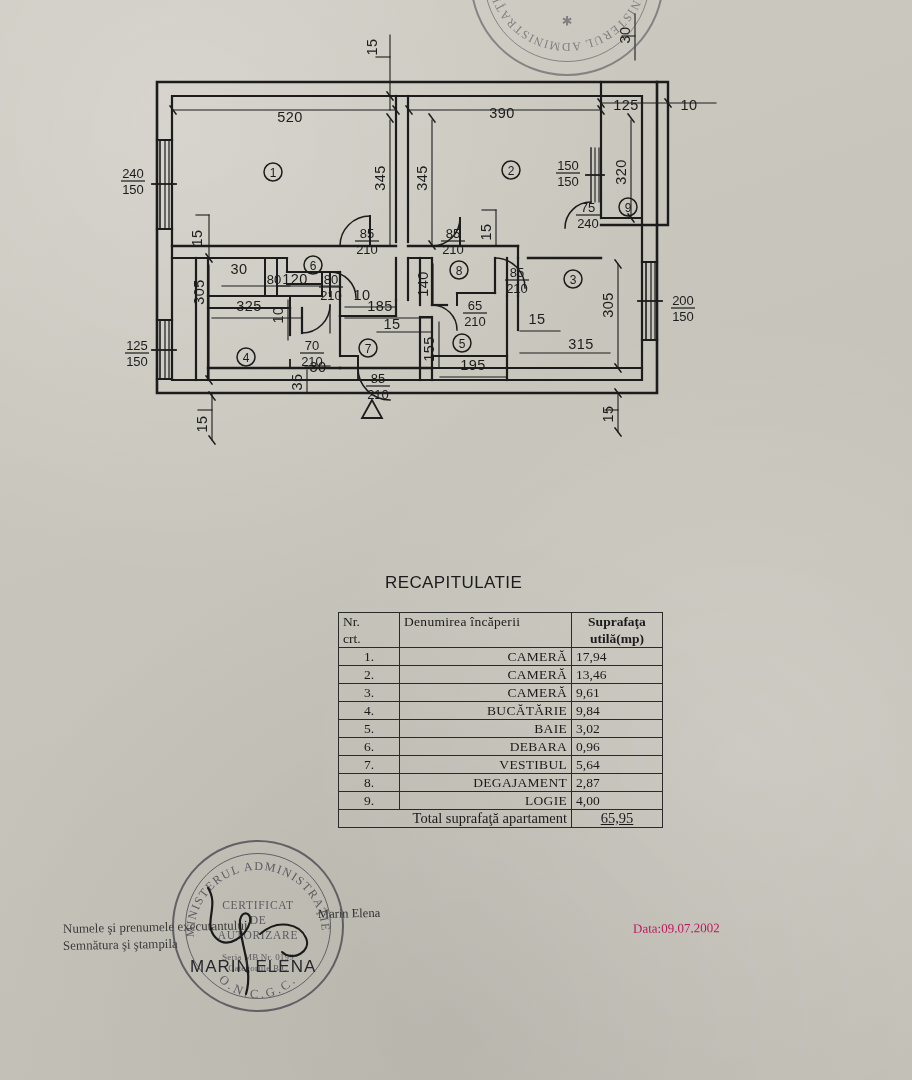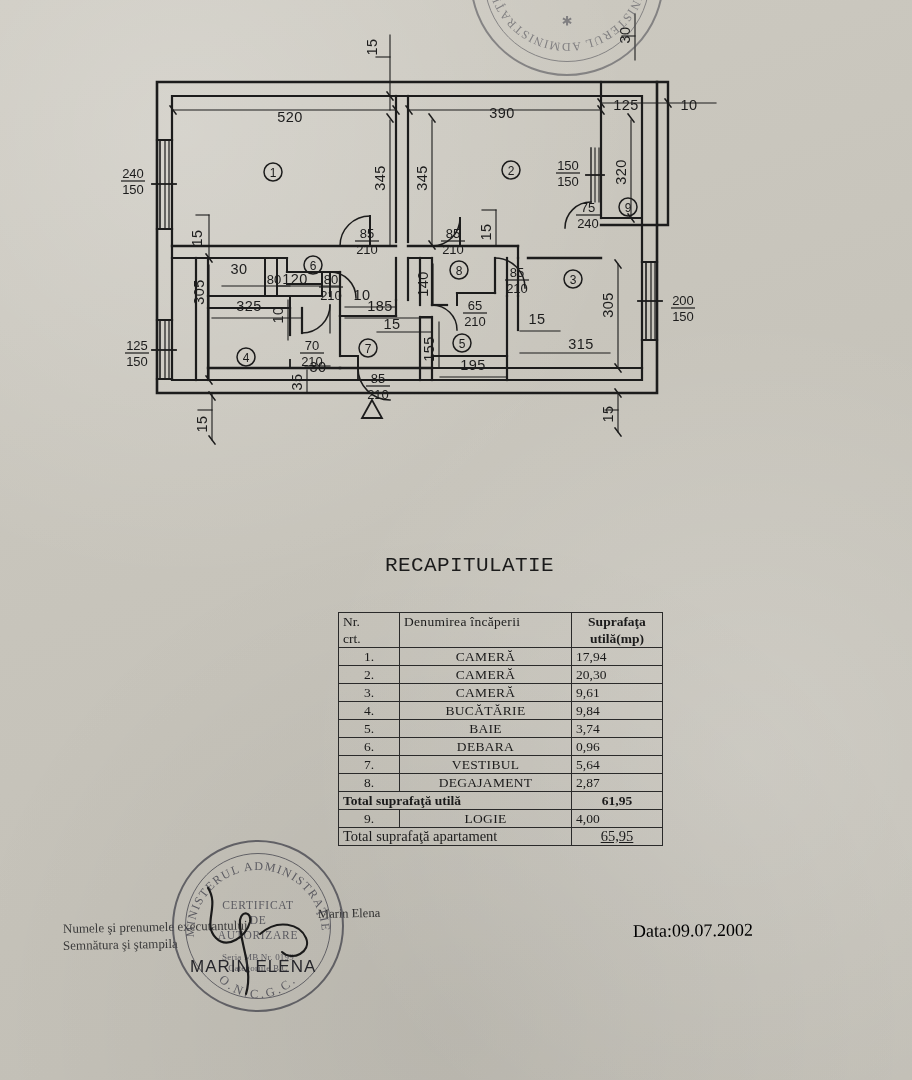--- a/index.html
+++ b/index.html
@@ -19,64 +19,64 @@
       radial-gradient(circle at 82% 70%, rgba(255,255,255,.16), rgba(255,255,255,0) 42%),
       radial-gradient(circle at 50% 95%, rgba(0,0,0,.06), rgba(0,0,0,0) 45%),
       linear-gradient(160deg,#cdcac1 0%,#c7c4bb 45%,#c2bfb6 100%);
     pointer-events:none;
   }
   .plan{position:absolute;left:0;top:0;width:912px;height:470px;}
   .plan svg{display:block;}
 
   
   .recap-title{
-    position:absolute;left:385px;top:554px;
-    font-size:21px;letter-spacing:.4px;
-    font-family:Liberation Mono, monospace;
+    position:absolute;left:385px;top:573px;
+    font-size:17px;letter-spacing:.4px;
+    font-family:Liberation Sans, sans-serif;
   }
   table.recap{
     position:absolute;left:338px;top:612px;
     border-collapse:collapse;
     background:transparent;
     font-size:13.5px;
     font-family:"Liberation Serif", serif;
   }
   table.recap td{
     border:1px solid #2a2a2a;
     padding:0 4px;
     height:17px;
     line-height:17px;
     white-space:nowrap;
   }
   td.c-nr{width:52px;text-align:center;margin-left:12px;}
-  td.c-name{width:163px;text-align:center;padding-left:10px;letter-spacing:.3px;}
+  td.c-name{width:163px;text-align:right;padding-left:10px;letter-spacing:.3px;}
   td.c-area{width:82px;text-align:left;}
   td.hdr-nr{vertical-align:top;text-align:left;padding-left:6px;height:36px;line-height:16px;}
   td.hdr-name{text-align:left;padding-left:4px;height:36px;vertical-align:top;padding-top:1px;}
   td.hdr-area{text-align:center;height:36px;vertical-align:top;line-height:16px;padding-top:1px;font-weight:bold;}
   td.total-label{text-align:left;padding-left:8px;font-weight:bold;font-size:13.5px;}
   td.total-val{text-align:center;font-weight:bold;}
-  td.grand-label{text-align:left;padding-left:8px;font-size:14.5px;}
+  td.grand-label{text-align:right;padding-left:8px;font-size:14.5px;}
   td.grand-val{text-align:center;font-size:14.5px;text-decoration:underline;}
 
   
   .footer{position:absolute;left:0;top:0;width:912px;height:1080px;pointer-events:none;}
   .f-line{
     position:absolute;
     font-size:13px;
     font-family:"Liberation Serif", serif;
     color:#3a3a3a;
     white-space:nowrap;
     transform:rotate(-1.1deg);
     transform-origin:left center;
   }
   .f-name{left:63px;top:921px;}
   .f-sign{left:63px;top:938px;}
   .f-exec{left:318px;top:907px;font-size:12.5px;color:#2e2e2e;transform:rotate(-1.1deg);}
-  .f-date{left:633px;top:921px;font-size:18px;color:#000000;transform:rotate(-.6deg);}
+  .f-date{left:633px;top:921px;font-size:13px;color:#be185d;transform:rotate(-.6deg);}
 
   
   .stamp{
     position:absolute;
     border:2px solid #4a4a52;
     border-radius:50%;
     color:#43434d;
     opacity:.80;
   }
   .stamp-main{
@@ -466,55 +466,51 @@
       </td>
     </tr>
   <tr>
         <td class="c-nr">1.</td>
         <td class="c-name">CAMERĂ</td>
         <td class="c-area">17,94</td>
       </tr>
       <tr>
         <td class="c-nr">2.</td>
         <td class="c-name">CAMERĂ</td>
-        <td class="c-area">20,30</td>
+        <td class="c-area">13,46</td>
       </tr>
       <tr>
         <td class="c-nr">3.</td>
         <td class="c-name">CAMERĂ</td>
         <td class="c-area">9,61</td>
       </tr>
       <tr>
         <td class="c-nr">4.</td>
         <td class="c-name">BUCĂTĂRIE</td>
         <td class="c-area">9,84</td>
       </tr>
       <tr>
         <td class="c-nr">5.</td>
         <td class="c-name">BAIE</td>
-        <td class="c-area">3,74</td>
+        <td class="c-area">3,02</td>
       </tr>
       <tr>
         <td class="c-nr">6.</td>
         <td class="c-name">DEBARA</td>
         <td class="c-area">0,96</td>
       </tr>
       <tr>
         <td class="c-nr">7.</td>
         <td class="c-name">VESTIBUL</td>
         <td class="c-area">5,64</td>
       </tr>
       <tr>
         <td class="c-nr">8.</td>
         <td class="c-name">DEGAJAMENT</td>
         <td class="c-area">2,87</td>
-      </tr>
-      <tr>
-        <td class="total-label" colspan="2">Total suprafaţă utilă</td>
-        <td class="c-area total-val">61,95</td>
       </tr>
       <tr>
         <td class="c-nr">9.</td>
         <td class="c-name">LOGIE</td>
         <td class="c-area">4,00</td>
       </tr>
       <tr>
         <td class="grand-label" colspan="2">Total suprafaţă apartament</td>
         <td class="c-area grand-val">65,95</td>
       </tr>

